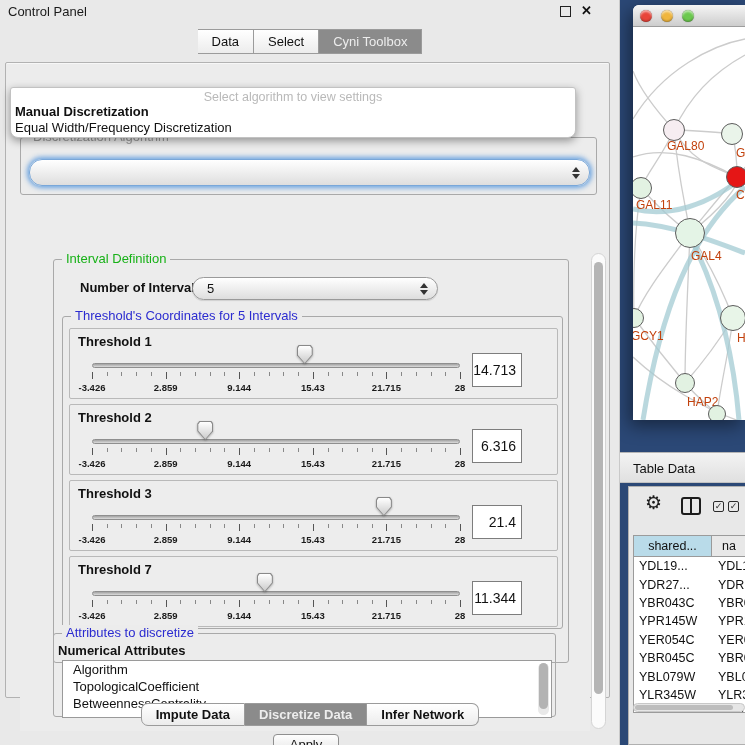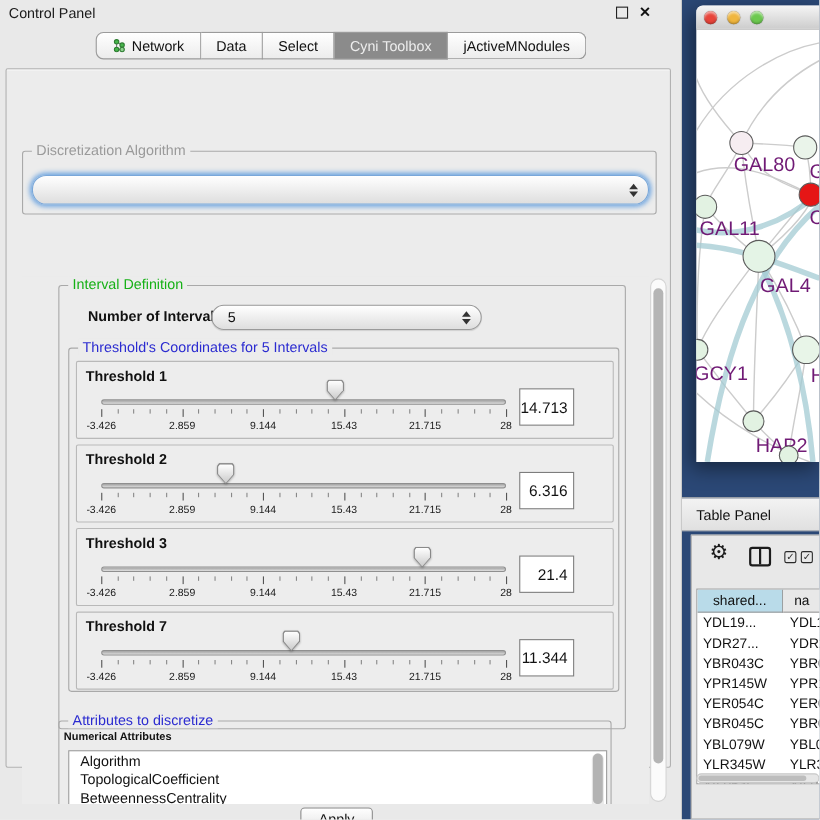--- a/index.html
+++ b/index.html
@@ -52,28 +52,28 @@
 
   .thr-card{position:absolute;left:6px;width:489px;height:71px;background:#ededed;border:1px solid #b9b9b9;border-radius:2px}
   .thr-title{position:absolute;left:8px;top:5px;font-size:13px;font-weight:bold}
   .slider{position:absolute;left:20px;top:28px;width:372px;height:40px}
   .track{position:absolute;left:2px;right:2px;top:6px;height:5px;background:linear-gradient(#a2a2a2,#dcdcdc);border:1px solid #8f8f8f;border-radius:3px}
   .ticks{position:absolute;left:2px;right:2px;top:15px;height:8px}
   .tick{position:absolute;top:0;width:1px;background:#555}
   .tick.minor{height:4px;background:#888}
   .tick.major{height:7px}
   .tlabels{position:absolute;left:2px;right:2px;top:25px;height:12px}
-  .tlab{position:absolute;transform:translateX(-50%);font-size:9.5px;font-weight:normal;color:#1a1a1a;white-space:nowrap}
+  .tlab{position:absolute;transform:translateX(-50%);font-size:9.5px;font-weight:bold;color:#1a1a1a;white-space:nowrap}
   .thumb{position:absolute;top:-12px;width:16px;height:19px;transform:translateX(-50%);filter:drop-shadow(0 1px 1px rgba(0,0,0,.3))}
   .thumb .sh{position:absolute;inset:0;clip-path:polygon(12% 0,88% 0,100% 14%,100% 52%,50% 100%,0 52%,0 14%);background:#898989}
   .thumb .in{position:absolute;inset:1px;clip-path:polygon(12% 0,88% 0,100% 14%,100% 52%,50% 100%,0 52%,0 14%);background:linear-gradient(#ffffff,#cbcbcb)}
   .valuebox{position:absolute;left:402px;top:24px;width:50px;height:34px;background:#fff;border:1px solid #7d7d7d;font-size:14px;text-align:right;line-height:32px;padding-right:5px}
 
-  #attrGroup{left:33px;top:404px;width:503px;height:84px}
-  .nlab{position:absolute;left:4px;top:9px;font-size:10px;font-weight:bold}
+  #attrGroup{left:33px;top:382px;width:503px;height:84px}
+  .nlab{position:absolute;left:4px;top:9px;font-size:13px;font-weight:bold}
   .listbox{position:absolute;left:8px;top:26px;width:490px;height:58px;background:#fff;border:1px solid #9a9a9a;overflow:hidden}
   .listitem{font-size:13px;padding-left:10px;line-height:17px;white-space:nowrap}
   .list-sb{position:absolute;right:2px;top:2px;width:11px;height:52px;background:#e9e9e9;border-radius:6px}
   .list-sb .th{position:absolute;left:1px;top:0;width:9px;height:46px;background:#b3b3b3;border-radius:5px}
 
   .vsb{position:absolute;left:585px;top:190px;width:15px;height:476px;background:#fbfbfb;border:1px solid #d4d4d4;border-radius:8px}
   .vsb .th{position:absolute;left:2px;top:8px;width:9px;height:432px;background:#b5b5b5;border-radius:5px}
 
   .applybtn{position:absolute;left:267px;top:671px;width:66px;height:22px;background:linear-gradient(#fefefe,#e3e3e3);border:1px solid #8f8f8f;border-radius:4px;font-size:13px;text-align:center;line-height:20px}
 
@@ -81,21 +81,21 @@
   .desktop{position:absolute;left:620px;top:0;width:125px;height:745px;background:var(--desktop-blue);overflow:hidden}
   .netwin{position:absolute;left:13px;top:5px;width:112px;height:415px;background:#fff;border-radius:6px 0 0 0;box-shadow:-4px 6px 18px rgba(0,0,0,.45)}
   .netwin-tb{position:absolute;left:0;top:0;width:100%;height:22px;background:linear-gradient(#f5f5f5,#cdcdcd);border-bottom:1px solid #9d9d9d;border-radius:6px 0 0 0}
   .light{position:absolute;top:5px;width:12px;height:12px;border-radius:50%;box-shadow:inset 0 2px 2px rgba(255,255,255,.55),inset 0 -1px 2px rgba(0,0,0,.3),0 0 1px rgba(0,0,0,.5)}
   .light.r{left:7px;background:var(--traffic-red)}
   .light.y{left:28px;background:var(--traffic-yellow)}
   .light.g{left:49px;background:var(--traffic-green)}
   .netcanvas{position:absolute;left:0;top:22px;width:112px;height:393px;overflow:hidden}
   .edges{position:absolute;left:0;top:0}
   .node{position:absolute;border:1px solid #5c5c5c;border-radius:50%}
-  .nlabel{position:absolute;font-size:18px;color:#701a75;white-space:nowrap}
+  .nlabel{position:absolute;font-size:12px;color:#c2410c;white-space:nowrap}
 
   
   .tp-bar{position:absolute;left:0;top:452px;width:125px;height:31px;background:linear-gradient(#f3f3f3,#e0e0e0);border-top:1px solid #b5b5b5;border-bottom:1px solid #c2c2c2}
   .tp-title{position:absolute;left:13px;top:8px;font-size:13px}
   .tp-panel{position:absolute;left:8px;top:486px;width:130px;height:259px;background:#e8e8e8;border:1px solid #b0b0b0}
   .gear{position:absolute;left:16px;top:6px;font-size:19px;color:#1c1c1c;line-height:1}
   .colico{position:absolute;left:52px;top:10px;width:20px;height:18px;border:2px solid #1c1c1c;border-radius:3px}
   .colico i{position:absolute;left:50%;top:0;width:2px;height:100%;background:#1c1c1c;margin-left:-1px}
   .cbx{position:absolute;top:14px;width:11px;height:11px;border:1.5px solid #2a2a2a;border-radius:2px;font-size:9px;line-height:8px;text-align:center;color:#2a2a2a}
   .cbx.a{left:84px}.cbx.b{left:99px}
@@ -113,33 +113,23 @@
 </style>
 </head>
 <body>
 
 <div class="cp">
   <div class="cp-title">Control Panel</div>
   <div class="float-ico"></div>
   <div class="close-ico">✕</div>
 
   <div class="tabbar">
-      <div class="seg first"><svg width="13" height="13" viewBox="0 0 13 13" style="vertical-align:-2px;margin-right:5px">
-          <line x1="4" y1="3" x2="9" y2="6" stroke="#7a7a7a"></line>
-          <line x1="4" y1="3" x2="4" y2="10" stroke="#7a7a7a"></line>
-          <line x1="4" y1="10" x2="9" y2="10" stroke="#7a7a7a"></line>
-          <circle cx="4" cy="3" r="2" fill="#46b54a" stroke="#2f7d33"></circle>
-          <circle cx="9" cy="6" r="2" fill="#46b54a" stroke="#2f7d33"></circle>
-          <circle cx="4" cy="10" r="2" fill="#46b54a" stroke="#2f7d33"></circle>
-          <circle cx="9" cy="10" r="2" fill="#8fd18f" stroke="#2f7d33"></circle>
-        </svg><span>Network</span></div>
       <div class="seg"><span>Data</span></div>
       <div class="seg"><span>Select</span></div>
       <div class="seg sel"><span>Cyni Toolbox</span></div>
-      <div class="seg last"><span>jActiveMNodules</span></div>
     </div>
 
   <div class="mainpanel">
     <div class="groupbox" id="algoGroup">
       <span class="gtitle ghost">Discretization Algorithm</span>
       <div class="combo" id="algoCombo">
         <span class="stepper">
             <i class="up"></i>
             <i class="dn"></i>
           </span>
@@ -365,21 +355,31 @@
       </div>
     </div>
 
     <div class="vsb">
         <div class="th"></div>
       </div>
 
     <div class="applybtn">Apply</div>
   </div>
 
-
+  <div class="tabbar2">
+      <div class="seg first"><span>Impute Data</span></div>
+      <div class="seg sel"><span>Discretize Data</span></div>
+      <div class="seg last"><span>Infer Network</span></div>
+    </div>
+
+  <div class="popup" id="algoPopup">
+    <div class="popup-hint">Select algorithm to view settings</div>
+  <div class="popup-item b" style="top: 16px;">Manual Discretization</div>
+      <div class="popup-item" style="top: 32px;">Equal Width/Frequency Discretization</div>
+    </div>
 </div>
 
 <div class="desktop">
   <div class="netwin">
     <div class="netwin-tb">
       <span class="light r"></span>
       <span class="light y"></span>
       <span class="light g"></span>
     </div>
     <div class="netcanvas" id="netCanvas">
@@ -424,21 +424,21 @@
         <div class="nlabel" style="left: -2px; top: 302px;">GCY1</div>
         <div class="node" style="left: 87px; top: 278px; height: 26px; width: 26px; background: rgb(232, 245, 232);"></div>
         <div class="nlabel" style="left: 104px; top: 304px;">H</div>
         <div class="node" style="left: 42px; top: 346px; height: 20px; width: 20px; background: rgb(226, 242, 226);"></div>
         <div class="nlabel" style="left: 54px; top: 368px;">HAP2</div>
         <div class="node" style="left: 75px; top: 378px; height: 18px; width: 18px; background: rgb(226, 242, 226);"></div>
       </div>
   </div>
 
   <div class="tp-bar">
-    <div class="tp-title">Table Panel</div>
+    <div class="tp-title">Table Data</div>
   </div>
 
   <div class="tp-panel">
     <div class="gear">⚙</div>
     <div class="colico">
         <i></i>
       </div>
     <div class="cbx a">✓</div>
     <div class="cbx b">✓</div>
     <div class="tp-table">

